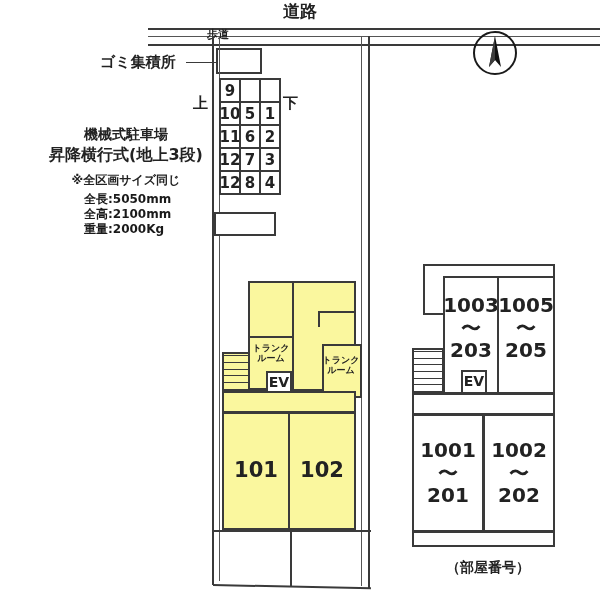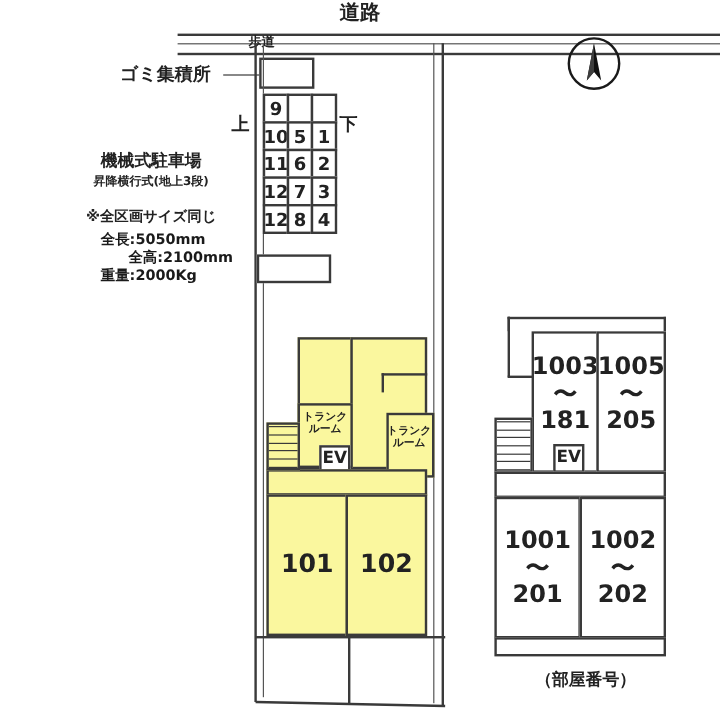--- a/index.html
+++ b/index.html
@@ -75,26 +75,26 @@
       <div class="cell" style="left: 20px; top: 69px; width: 22px; height: 25px;">7</div>
       <div class="cell" style="left: 40px; top: 69px; width: 22px; height: 25px;">3</div>
       <div class="cell" style="left: 0px; top: 92px; width: 22px; height: 25px;">12</div>
       <div class="cell" style="left: 20px; top: 92px; width: 22px; height: 25px;">8</div>
       <div class="cell" style="left: 40px; top: 92px; width: 22px; height: 25px;">4</div>
     </div>
 
   <div class="bx" style="left:214px;top:212px;width:62px;height:24px;"></div>
 
   <div class="txt cjk ctr" style="left:38px;top:126px;width:176px;font-size:14px;">機械式駐車場</div>
-  <div class="txt cjk ctr" style="left:34px;top:146px;width:184px;font-size:10px;">昇降横行式(地上3段)</div>
+  <div class="txt cjk ctr" style="left:34px;top:146px;width:184px;font-size:16px;">昇降横行式(地上3段)</div>
   <div class="txt cjk ctr" style="left:38px;top:174px;width:176px;font-size:12px;">※全区画サイズ同じ</div>
 
   <div id="spec-list" style="position:absolute;left:84px;top:192px;width:130px;">
       <div style="font-size: 12px; font-weight: 700; line-height: 15px; white-space: pre;"><span>全長</span><span>:</span><span>5050mm</span></div>
-      <div style="font-size: 12px; font-weight: 700; line-height: 15px; white-space: pre; margin-left: 23px;"><span>全高</span><span>:</span><span>2100mm</span></div>
+      <div style="font-size: 12px; font-weight: 700; line-height: 15px; white-space: pre;"><span>全高</span><span>:</span><span>2100mm</span></div>
       <div style="font-size: 12px; font-weight: 700; line-height: 15px; white-space: pre;"><span>重量</span><span>:</span><span>2000Kg</span></div>
     </div>
 
   <div class="compass" style="left:473px;top:31px;">
     <svg width="40" height="40" viewBox="0 0 40 40">
       <polygon points="20,3 26,34 20,27 14,34" fill="#111"></polygon>
       <polygon points="20,3 20,27 14,34" fill="#3d3d3d"></polygon>
     </svg>
   </div>
 
@@ -137,21 +137,21 @@
   <div class="bx yl" style="left:288px;top:412px;width:68px;height:118px;"></div>
   <div class="lbl unitnum" style="left:288px;top:412px;width:68px;height:118px;">102</div>
 
   <div class="ln hln" style="left:213px;top:530px;width:158px;"></div>
   <div class="ln vln" style="left:290px;top:530px;height:56px;"></div>
 
   <div class="bx" style="left:443px;top:276px;width:56px;height:118px;"></div>
   <div class="lbl roomnum" style="left:443px;top:276px;width:56px;height:104px;">
     <span style="white-space:pre-line;">1003
 〜
-181</span>
+203</span>
   </div>
 
   <div class="bx" style="left:497px;top:276px;width:58px;height:118px;"></div>
   <div class="lbl roomnum" style="left:497px;top:276px;width:58px;height:104px;justify-content:center;">
     <span style="white-space:pre-line;">1005
 〜
 205</span>
   </div>
 
   <div class="bx" style="left:423px;top:264px;width:132px;height:12px;border-bottom:none;"></div>

